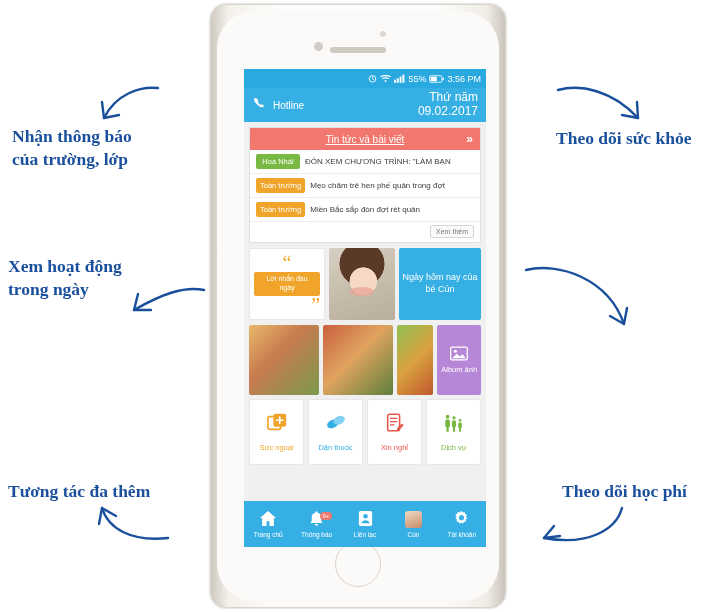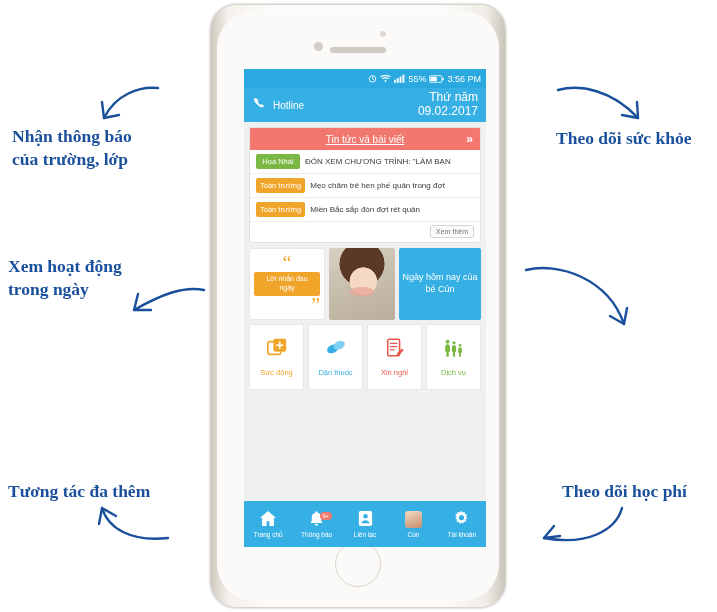--- a/index.html
+++ b/index.html
@@ -22,21 +22,21 @@
     line-height: 1.32;
     white-space: pre-line;
   }
   .ann-arrow { position: absolute; }
 
   
   #phone {
     position: absolute;
     left: 210px; top: 4px;
     width: 296px; height: 604px;
-    border-radius: 26px;
+    border-radius: 16px;
     background: linear-gradient(90deg,#cfc9c0 0%, #f4f1ec 6%, #fdfcfa 22%, #fdfcfa 78%, #efece6 94%, #c9c3ba 100%);
     box-shadow: 0 0 2px rgba(0,0,0,.35);
     border: 1px solid #d8d3cb;
   }
   #phone-inner {
     position: absolute; left: 6px; top: 6px; right: 6px; bottom: 6px;
     border-radius: 37px;
     background: #fbfaf8;
   }
   .earpiece {
@@ -340,31 +340,46 @@
 đầu ngày</div>
             <div class="quote-mark bot">”</div>
           </div>
           <div class="tile photo-tile">
             <div class="baby"></div>
           </div>
           <div class="tile blue-tile">Ngày hôm nay của
 bé Cún</div>
         </div>
 
+        <div class="tile-row">
+          <div class="tile grid-photo gp1"></div>
+          <div class="tile grid-photo gp2"></div>
+          <div class="tile grid-photo gp3"></div>
+          <div class="tile album-tile">
+            <span>
+              <svg width="18" height="15" viewBox="0 0 20 16">
+                  <rect x="0.8" y="0.8" width="18.4" height="14.4" rx="1.6" fill="none" stroke="#fff" stroke-width="1.4"></rect>
+                  <circle cx="6" cy="5.4" r="1.7" fill="#fff"></circle>
+                  <path d="M2.4 13.4L7.6 8.2l3.4 3.2 3-2.6 3.6 4.6z" fill="#fff"></path>
+                </svg>
+            </span>
+            <span>Album ảnh</span>
+          </div>
+        </div>
 
         <div class="func-row">
           <div class="func">
             <span>
               <svg width="22" height="22" viewBox="0 0 24 24">
                   <rect x="2" y="5" width="14" height="14" rx="2" fill="none" stroke="#f0a52a" stroke-width="1.8"></rect>
                   <rect x="8" y="2" width="14" height="14" rx="2" fill="#f0a52a"></rect>
                   <path d="M15 5.6v6.8M11.6 9h6.8" stroke="#fff" stroke-width="1.8" stroke-linecap="round"></path>
                 </svg>
             </span>
-            <span class="flbl org">Sức động</span>
+            <span class="flbl org">Sức ngoại</span>
           </div>
           <div class="func">
             <span>
               <svg width="22" height="22" viewBox="0 0 24 24">
                   <ellipse cx="8.5" cy="13" rx="6.5" ry="4.4" transform="rotate(-25 8.5 13)" fill="#36b0e4"></ellipse>
                   <ellipse cx="15.5" cy="9" rx="6.5" ry="4.4" transform="rotate(-25 15.5 9)" fill="#7fd0f2"></ellipse>
                 </svg>
             </span>
             <span class="flbl blu">Dặn thuốc</span>
           </div>

